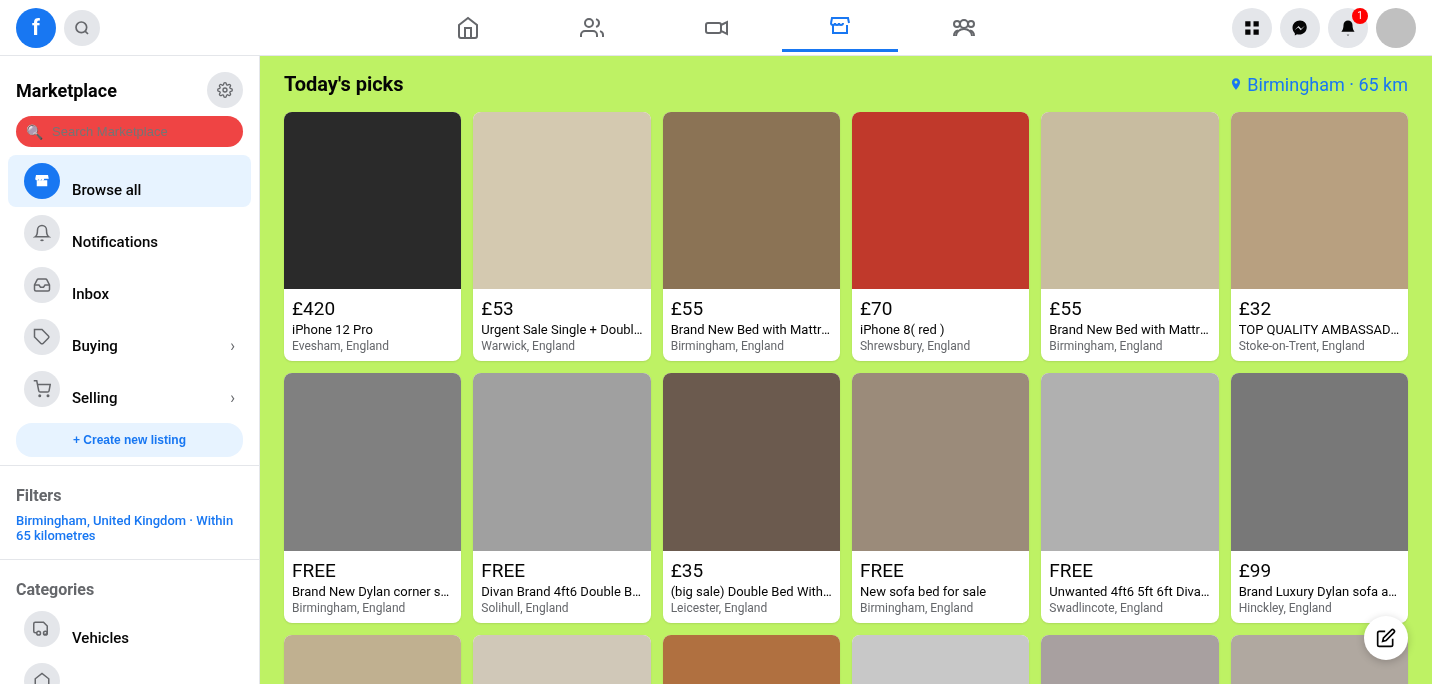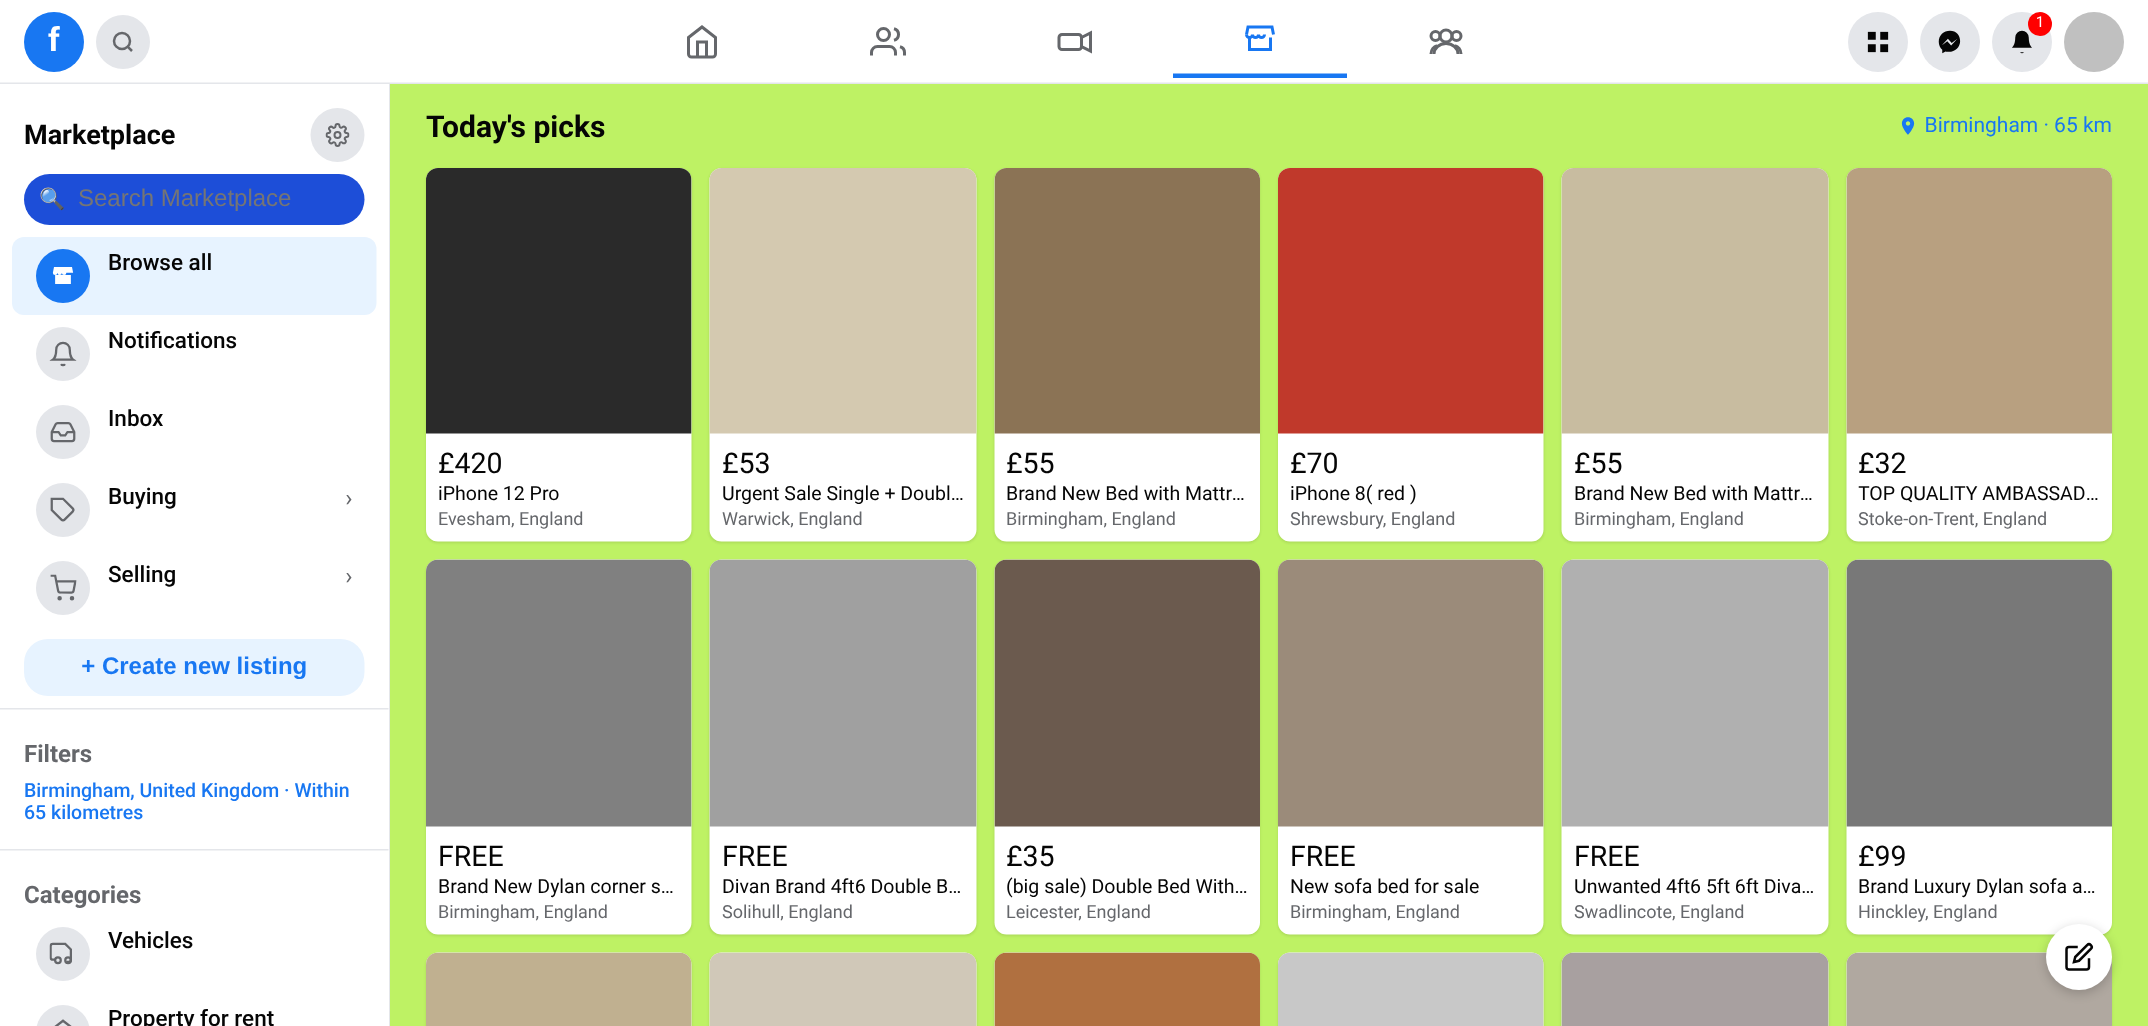--- a/index.html
+++ b/index.html
@@ -31,38 +31,38 @@
 
     
     .main-layout { display: flex; flex: 1; overflow: hidden; }
 
     
     .sidebar { width: 260px; background: #fff; border-right: 1px solid #e4e6ea; overflow-y: auto; flex-shrink: 0; padding-bottom: 16px; }
     .sidebar-header { padding: 16px 16px 8px; display: flex; align-items: center; justify-content: space-between; }
     .sidebar-title { font-size: 18px; font-weight: 700; color: #050505; }
     .gear-btn { width: 36px; height: 36px; background: #e4e6ea; border-radius: 50%; display: flex; align-items: center; justify-content: center; cursor: pointer; }
     .search-wrapper { position: relative; margin: 0 16px 8px; }
-    .search-wrapper input { width: 100%; background: #1d4ed8; border: none; border-radius: 20px; padding: 8px 12px 8px 36px; font-size: 16px; color: #050505; outline: none; }
+    .search-wrapper input { width: 100%; background: #ef4444; border: none; border-radius: 20px; padding: 8px 12px 8px 36px; font-size: 13px; color: #050505; outline: none; }
     .search-wrapper .s-icon { position: absolute; left: 10px; top: 50%; transform: translateY(-50%); color: #65676b; font-size: 14px; }
-    .sidebar-nav-item { display: flex; align-items: flex-start; gap: 12px; padding: 8px 16px; cursor: pointer; border-radius: 8px; margin: 0 8px; }
+    .sidebar-nav-item { display: flex; align-items: flex-end; gap: 12px; padding: 8px 16px; cursor: pointer; border-radius: 8px; margin: 0 8px; }
     .sidebar-nav-item.active { background: #e7f3ff; }
     .sidebar-nav-item .nav-icon-circle { width: 36px; height: 36px; border-radius: 50%; background: #e4e6ea; display: flex; align-items: center; justify-content: center; flex-shrink: 0; }
     .sidebar-nav-item.active .nav-icon-circle { background: #1877f2; color: #fff; }
     .sidebar-nav-item .label { font-size: 15px; font-weight: 500; color: #050505; }
     .sidebar-nav-item .chevron { margin-left: auto; color: #65676b; }
-    .create-btn { margin: 8px 16px; background: #e7f3ff; color: #1877f2; border: none; border-radius: 16px; padding: 10px 0; width: calc(100% - 32px); font-size: 16px; font-weight: 600; cursor: pointer; display: flex; align-items: center; justify-content: center; gap: 6px; }
+    .create-btn { margin: 8px 16px; background: #e7f3ff; color: #1877f2; border: none; border-radius: 16px; padding: 10px 0; width: calc(100% - 32px); font-size: 12px; font-weight: 600; cursor: pointer; display: flex; align-items: center; justify-content: center; gap: 6px; }
     .section-label { padding: 12px 16px 4px; font-size: 16px; font-weight: 700; color: #65676b; }
     .filter-loc { padding: 4px 16px 8px; font-size: 13px; color: #1877f2; font-weight: 500; }
     .divider { border: none; border-top: 1px solid #e4e6ea; margin: 8px 0; }
 
     
     .content { flex: 1; overflow-y: auto; padding: 16px 24px; background: #bef264; }
     .content-header { display: flex; align-items: center; justify-content: space-between; margin-bottom: 16px; }
     .content-header h2 { font-size: 20px; font-weight: 700; color: #050505; }
-    .location-info { display: flex; align-items: center; gap: 4px; font-size: 14px; color: #1877f2; cursor: pointer; }
+    .location-info { display: flex; align-items: center; gap: 4px; font-size: 18px; color: #1877f2; cursor: pointer; }
 
     
     .items-grid { display: grid; grid-template-columns: repeat(6, 1fr); gap: 12px; }
     .item-card { background: #fff; border-radius: 8px; overflow: hidden; cursor: pointer; box-shadow: 0 1px 2px rgba(0,0,0,0.1); }
     .item-info { padding: 8px; }
     .item-price { font-size: 19px; font-weight: 400; color: #050505; }
     .item-title { font-size: 13px; color: #050505; overflow: hidden; text-overflow: ellipsis; white-space: nowrap; margin: 2px 0; }
     .item-location { font-size: 12px; color: #65676b; }
 
     

